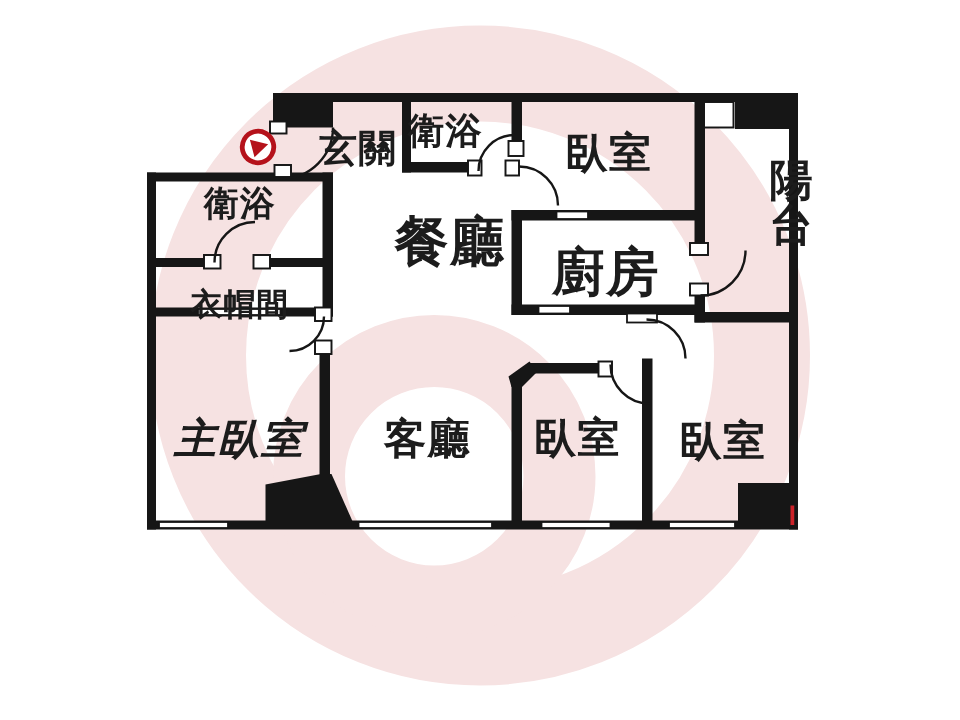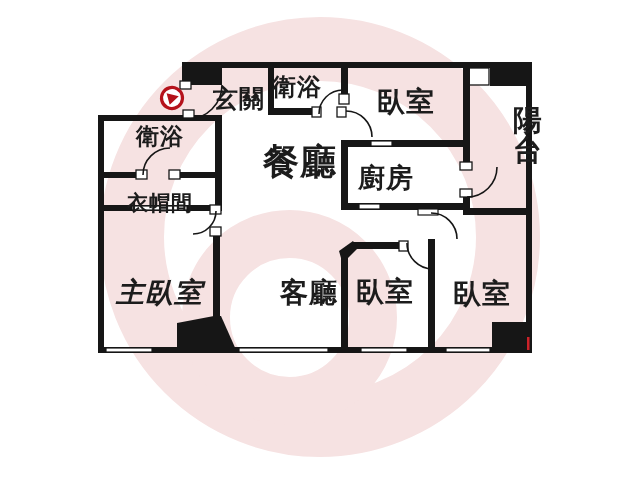--- a/index.html
+++ b/index.html
@@ -23,23 +23,23 @@
     position:absolute;color:#1c1c1c;font-weight:700;line-height:1.05;
     letter-spacing:1px;white-space:nowrap;
   }
   .lbl-entry{left:213px;top:86px;font-size:25px;text-align:center;}
   .lbl-bath-top{left:272px;top:75px;font-size:24px;}
   .lbl-bed-top{left:377px;top:87px;font-size:28px;}
   .lbl-balcony{left:481px;top:105px;font-size:29px;width:32px;white-space:normal;word-break:break-all;letter-spacing:0;margin-left:32px;}
   .lbl-bath-left{left:136px;top:124px;font-size:23px;}
   .lbl-closet{left:127px;top:192px;font-size:21px;}
   .lbl-dining{left:263px;top:143px;font-size:36px;}
-  .lbl-kitchen{left:358px;top:164px;font-size:27px;}
+  .lbl-kitchen{left:368px;top:164px;font-size:35px;}
   .lbl-master{left:116px;top:278px;font-size:28px;font-style:italic;}
-  .lbl-living{left:256px;top:278px;font-size:28px;margin-left:24px;}
+  .lbl-living{left:256px;top:278px;font-size:28px;}
   .lbl-bed-mid{left:356px;top:277px;font-size:28px;}
   .lbl-bed-right{left:453px;top:279px;font-size:28px;}
 </style>
 </head>
 <body>
 
 <div class="wm wm1"></div>
 <div class="wm wm2"></div>
 
 <svg class="plan" width="640" height="480" viewBox="0 0 640 480">

